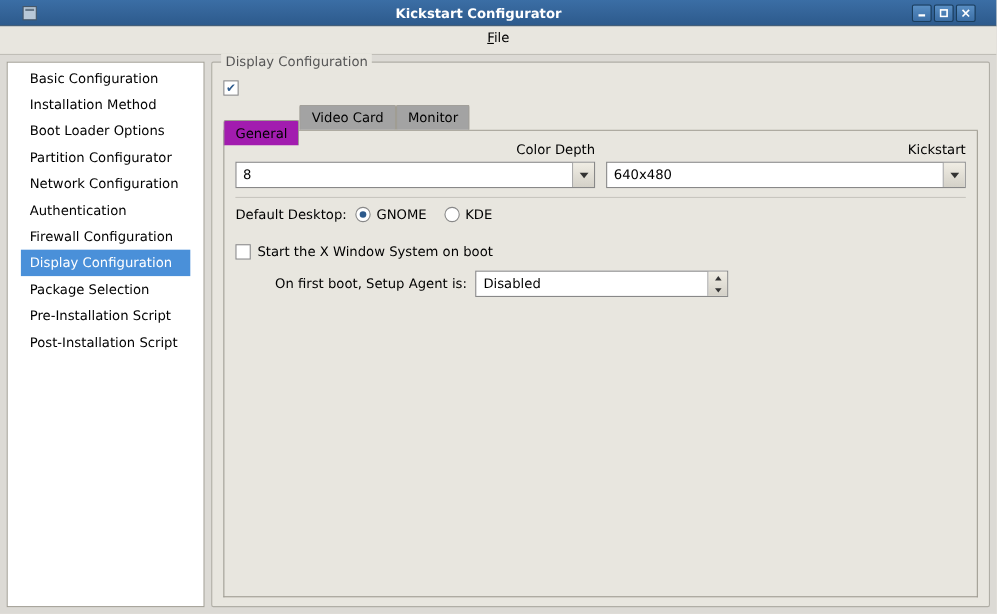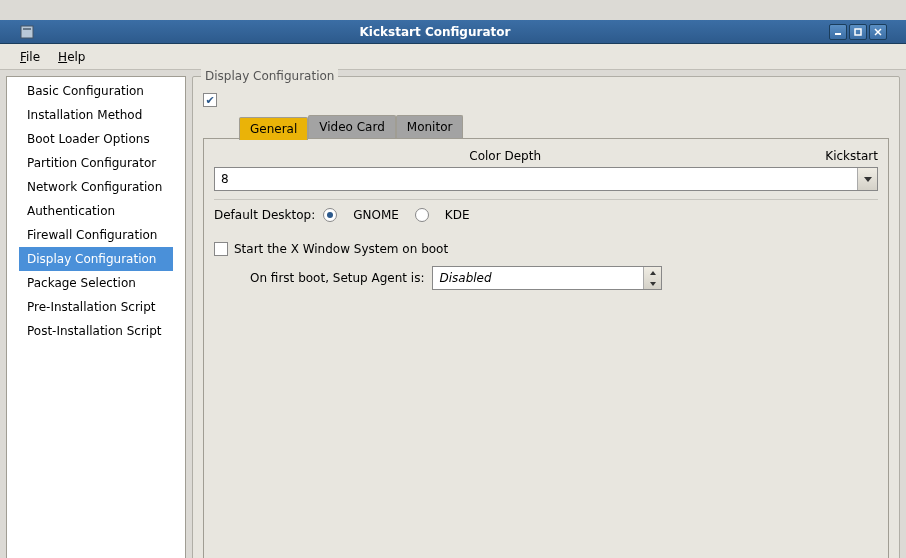--- a/index.html
+++ b/index.html
@@ -13,21 +13,20 @@
   overflow: hidden;
 }
 .titlebar {
   height: 24px;
   background: linear-gradient(to bottom, #3b6ea5 0%, #2d5a8c 100%);
   color: #fff;
   display: flex;
   align-items: center;
   padding: 0 19px;
   border-bottom: 1px solid #1a3d5c;
-  margin-top: 20px;
 }
 .titlebar-icon {
   width: 16px; height: 16px;
   margin-right: 6px;
   display: inline-flex;
   align-items: center;
   justify-content: center;
 }
 .titlebar-title {
   flex: 1;
@@ -48,22 +47,23 @@
   font-size: 10px;
   font-weight: bold;
   cursor: pointer;
 }
 .menubar {
   height: 26px;
   background: #e8e6df;
   border-bottom: 1px solid #c0beb7;
   display: flex;
   align-items: center;
-  padding: 0 16px;
+  padding: 0 6px;
   gap: 10px;
+  flex-direction: column;
 }
 .menu-item {
   padding: 3px 4px;
   cursor: pointer;
 }
 .menu-item .ul { text-decoration: underline; }
 .content {
   display: flex;
   height: calc(558px - 24px - 26px);
   padding: 6px;
@@ -145,23 +145,22 @@
   padding: 4px 10px;
   border: 1px solid #a09d93;
   border-bottom: none;
   background: #a3a3a3;
   margin-right: 0px;
   cursor: pointer;
   position: relative;
   border-radius: 2px 2px 0 0;
 }
 .tab.active {
-  background: #eab308;
-  top: 2px;
-  margin-left: 36px;
+  background: #a21caf;
+  top: 14px;
 }
 .tab-panel {
   border: 1px solid #a09d93;
   border-top: none;
   padding: 10px;
   background: #e8e6df;
   height: calc(100% - 52px);
 }
 .col-headers {
   display: flex;
@@ -211,41 +210,40 @@
   border-top: 1px solid #c8c6bf;
   margin: 6px 0 8px;
 }
 .radio-row {
   display: flex;
   align-items: center;
   gap: 8px;
   margin-bottom: 20px;
 }
 .radio-group { display: flex; align-items: center; gap: 16px; }
-.radio-opt { display: flex; align-items: center; gap: 16px; cursor: pointer; }
+.radio-opt { display: flex; align-items: center; gap: 5px; cursor: pointer; }
 .setup-row {
   display: flex;
   align-items: center;
   gap: 8px;
   margin-top: 10px;
   margin-left: 36px;
 }
 .spinner-select {
   display: flex;
   border: 1px solid #888;
   background: #fff;
   width: 230px;
   height: 24px;
 }
 .spinner-input {
   flex: 1;
   padding: 2px 6px;
   display: flex;
   align-items: center;
-  font-style: italic;
 }
 .spinner-btns {
   width: 18px;
   border-left: 1px solid #aaa;
   background: linear-gradient(to bottom, #f0ede4, #d4d1c8);
   display: flex;
   flex-direction: column;
 }
 .spinner-up, .spinner-down {
   flex: 1;
@@ -335,20 +333,24 @@
       <div class="tab-panel">
         <div class="col-headers">
           <div class="col-header">Color Depth</div>
           <div class="col-header">Kickstart</div>
         </div>
         <div class="combo-row">
           <div class="combo">
             <div class="combo-input">8</div>
             <div class="combo-btn"></div>
           </div>
+          <div class="combo">
+            <div class="combo-input">640x480</div>
+            <div class="combo-btn"></div>
+          </div>
         </div>
 
         <hr class="hr">
 
         <div class="radio-row">
           <span>Default Desktop:</span>
           <div class="radio-group">
             <div class="radio-opt">
               <span class="rad checked"></span>
               <span>GNOME</span>

